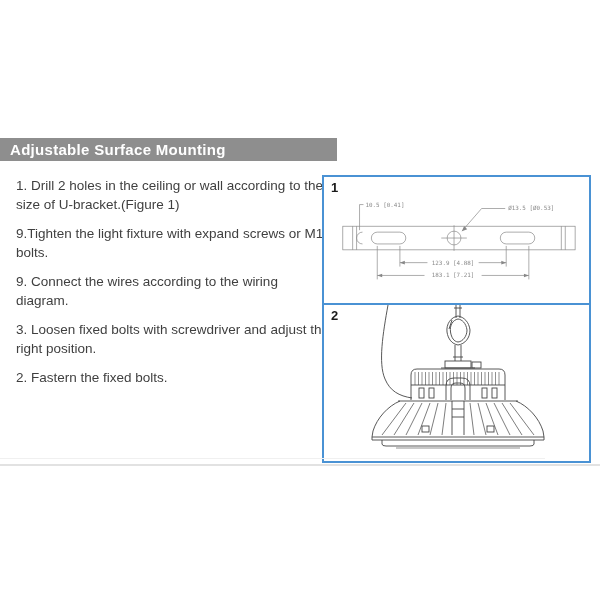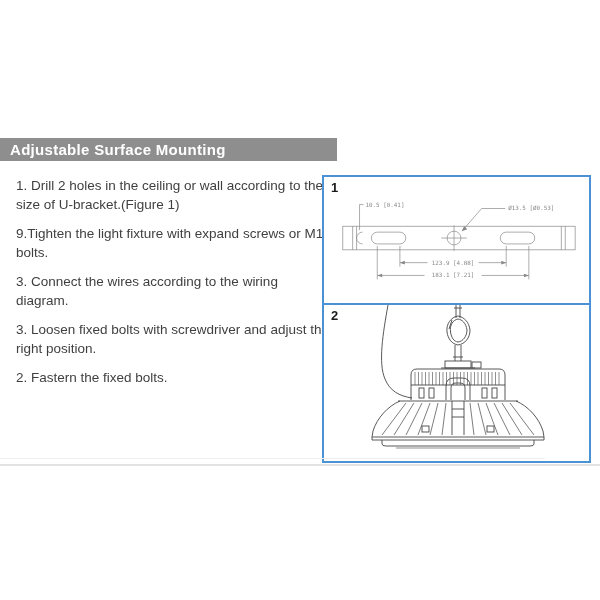--- a/index.html
+++ b/index.html
@@ -43,21 +43,21 @@
 
 <div class="page">
 
   <div class="header-bar">
     <span>Adjustable Surface Mounting</span>
   </div>
 
   <div class="instructions">
     <p>1. Drill 2 holes in the ceiling or wall according to the size of U-bracket.(Figure 1)</p>
     <p>9.Tighten the light fixture with expand screws or M10 bolts.</p>
-    <p>3. Connect the wires according to the wiring diagram.</p>
+    <p>9. Connect the wires according to the wiring diagram.</p>
     <p>3. Loosen fixed bolts with screwdriver and adjust the right position.</p>
     <p>2. Fastern the fixed bolts.</p>
   </div>
 
   <div class="figure-panel">
 
     <div class="figure fig1">
       <span class="fig-label">1</span>
       <svg viewBox="0 0 265 128">
         <g stroke="#878787" fill="none" stroke-width="0.7">

